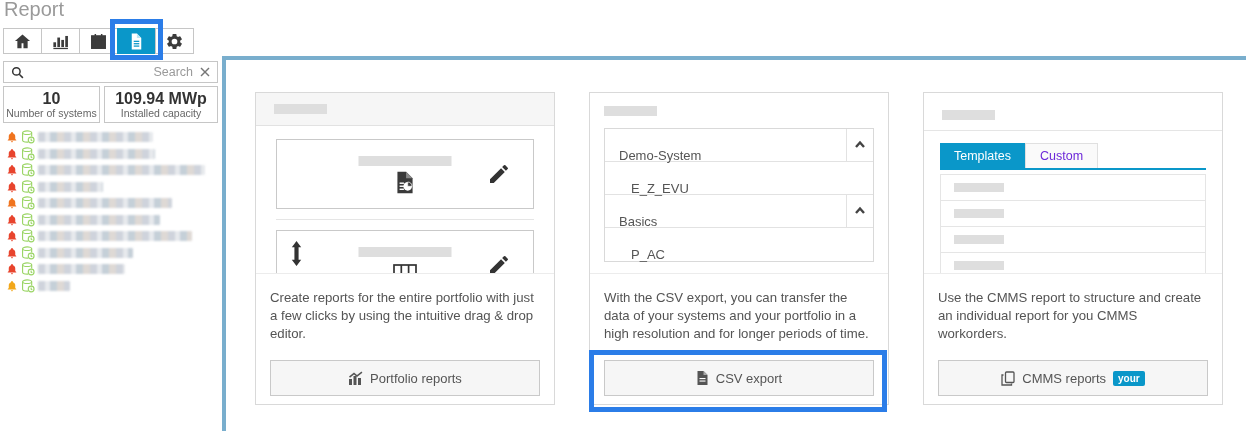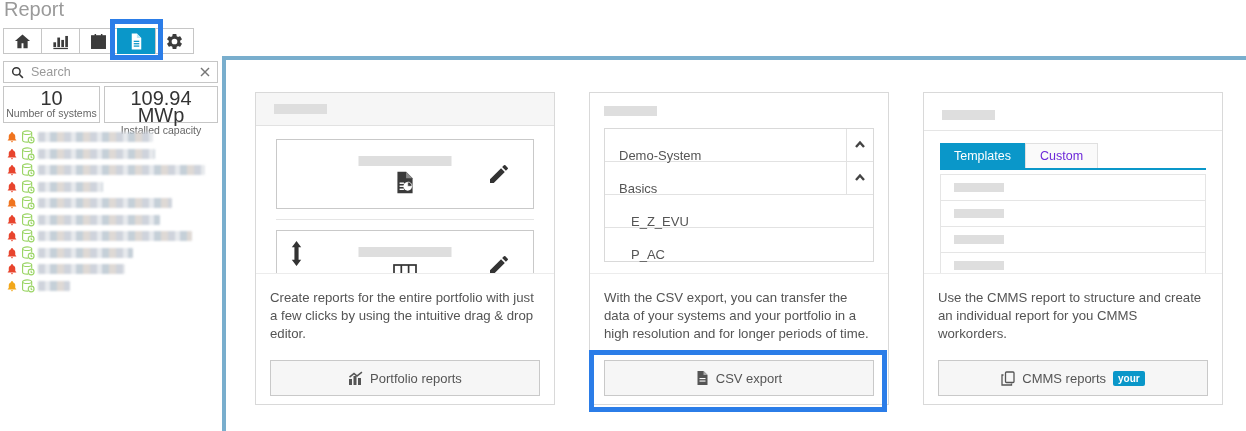--- a/index.html
+++ b/index.html
@@ -24,27 +24,27 @@
   .filters-row { display:flex; gap:4px; height:22px; }
   .filters-select { flex:1; border:1px solid #c6c6c6; display:flex; align-items:center;
     padding:0 8px; font-size:13px; color:#555; background:#fff; cursor:pointer; }
   .caret-down { margin-left:auto; width:0; height:0; border-left:4px solid transparent;
     border-right:4px solid transparent; border-top:5px solid #444; }
   .funnel-btn { width:31px; border:1px solid #c6c6c6; background:#fff; display:flex;
     align-items:center; justify-content:center; cursor:pointer; }
   .search-row { margin-top:1px; height:22px; border:1px solid #c6c6c6; display:flex;
     align-items:center; padding:0 7px; gap:7px; background:#fff; }
   .search-row input { flex:1; border:none; outline:none; font-size:12.5px; color:#333; min-width:0;
-    font-family:"Liberation Sans", sans-serif; }
+    font-family:"Liberation Sans", sans-serif;text-align:right; }
   .search-row input::placeholder { color:#9a9a9a; }
   .clear-x { cursor:pointer; display:flex; }
   .stats-row { margin-top:3px; display:flex; gap:4px; }
   .stat-box { border:1px solid #c6c6c6; height:37px; flex:1; text-align:center; padding-top:3px; background:#fff; }
   .stat-box.first { flex:0 0 97px; }
-  .stat-value { font-size:20px; font-weight:normal; color:#333; line-height:17px; }
+  .stat-value { font-size:16px; font-weight:bold; color:#333; line-height:17px; }
   .stat-label { font-size:10.5px; color:#666; }
   #system-list { margin-top:6px; }
   .sys-row { height:16.5px; display:flex; align-items:center; gap:3px; padding-left:3px; cursor:pointer; }
   .sys-row .bell { display:flex; }
   .sys-row .bell svg { width:12px; height:12px; }
   .sys-row .sysicon { display:flex; }
   .sys-row .sysicon svg { width:14px; height:14px; }
   .redacted { height:10px; border-radius:1px; opacity:.85; filter:blur(1px);
     background:repeating-linear-gradient(90deg,#c7ccd6 0 7px,#e3e6ea 7px 12px,#bcc8d2 12px 19px,#d9d3ce 19px 26px); }
 
@@ -420,29 +420,29 @@
         <div class="tree">
           <div class="tree-row">
             <span class="tree-label">Demo-System</span>
             <span class="tree-toggle">
               <svg width="12" height="12" viewBox="0 0 12 12" fill="none" stroke="#444" stroke-width="2.4">
                   <polyline points="2,8 6,3.5 10,8"></polyline>
                 </svg>
             </span>
           </div>
           <div class="tree-row">
+            <span class="tree-label lvl1">E_Z_EVU</span>
+          </div>
+          <div class="tree-row">
             <span class="tree-label">Basics</span>
             <span class="tree-toggle">
               <svg width="12" height="12" viewBox="0 0 12 12" fill="none" stroke="#444" stroke-width="2.4">
                   <polyline points="2,8 6,3.5 10,8"></polyline>
                 </svg>
             </span>
-          </div>
-          <div class="tree-row">
-            <span class="tree-label lvl1">E_Z_EVU</span>
           </div>
           <div class="tree-row">
             <span class="tree-label lvl1">P_AC</span>
           </div>
         </div>
       </div>
       <div class="desc">With the CSV export, you can transfer the data of your systems and your portfolio in a high resolution and for longer periods of time.</div>
       <div class="action">
         <button class="card-btn">
           <span style="display:flex">

